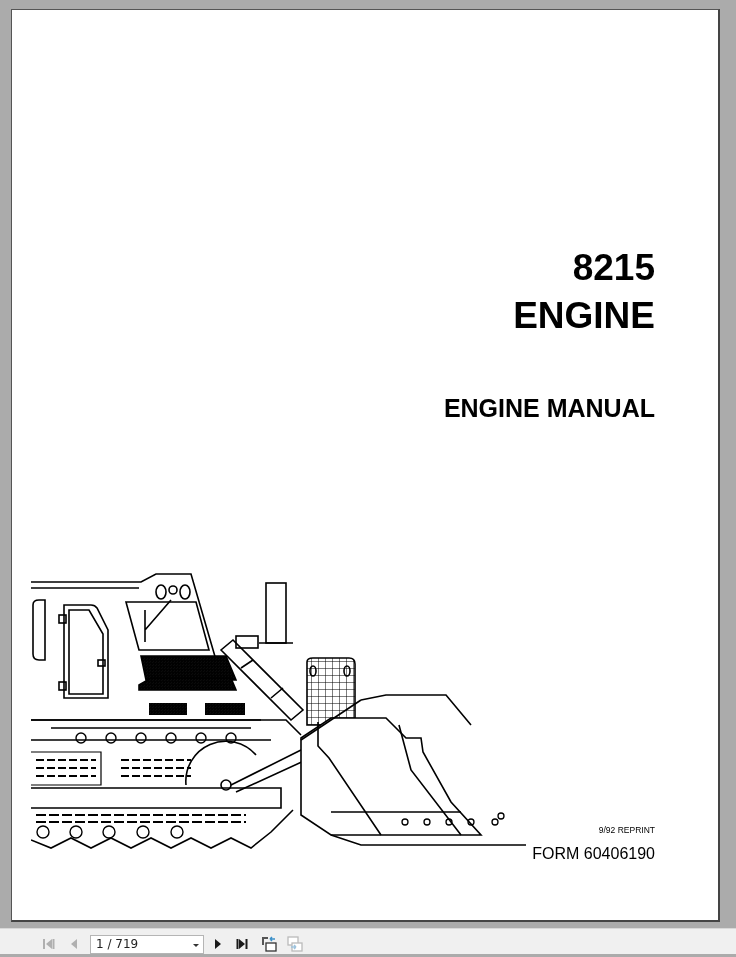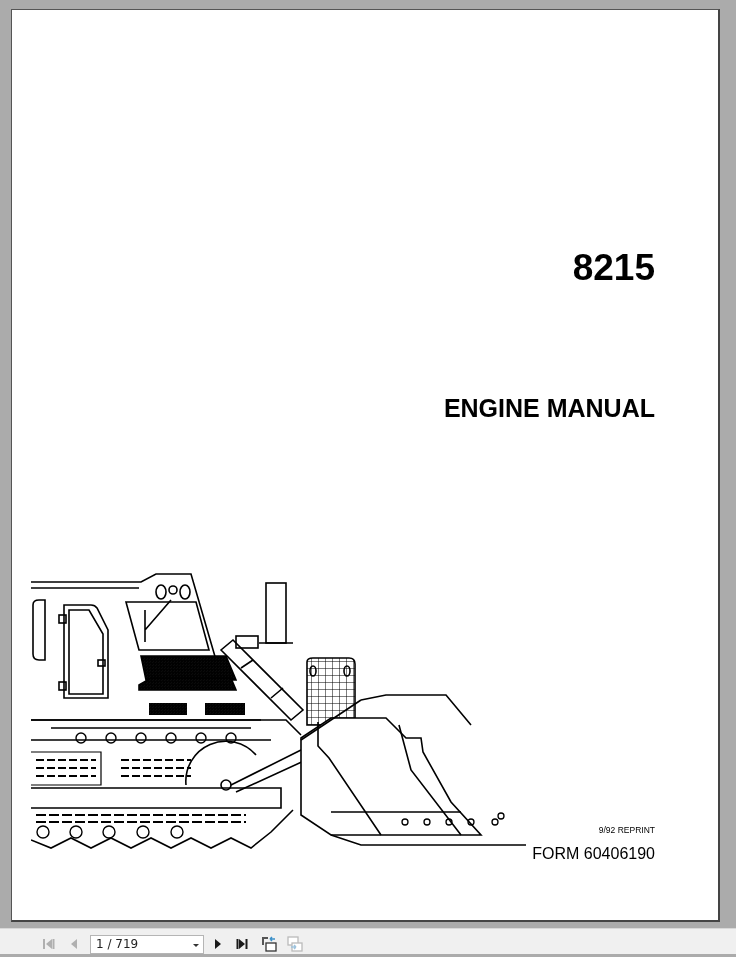--- a/index.html
+++ b/index.html
@@ -41,20 +41,21 @@
     }
     .page-select .caret { position: absolute; right: 4px; top: 8px; width: 0; height: 0;
       border-left: 3px solid transparent; border-right: 3px solid transparent; border-top: 3px solid #333; }
   </style>
 </head>
 <body>
 
 <div class="viewer">
   <div class="page">
     <div class="title-num">8215</div>
+    <div class="title-engine">ENGINE</div>
     <div class="title-manual">ENGINE MANUAL</div>
     <div class="form-no">FORM 60406190</div>
     <div class="reprint">9/92 REPRINT</div>
 
     <svg class="illustration" viewBox="0 0 495 280" fill="none" stroke="#000" stroke-width="1.6">
       <defs>
         <pattern id="mesh" width="3" height="3" patternUnits="userSpaceOnUse">
           <rect width="3" height="3" fill="#fff"></rect>
           <rect width="2" height="2" fill="#111"></rect>
         </pattern>

